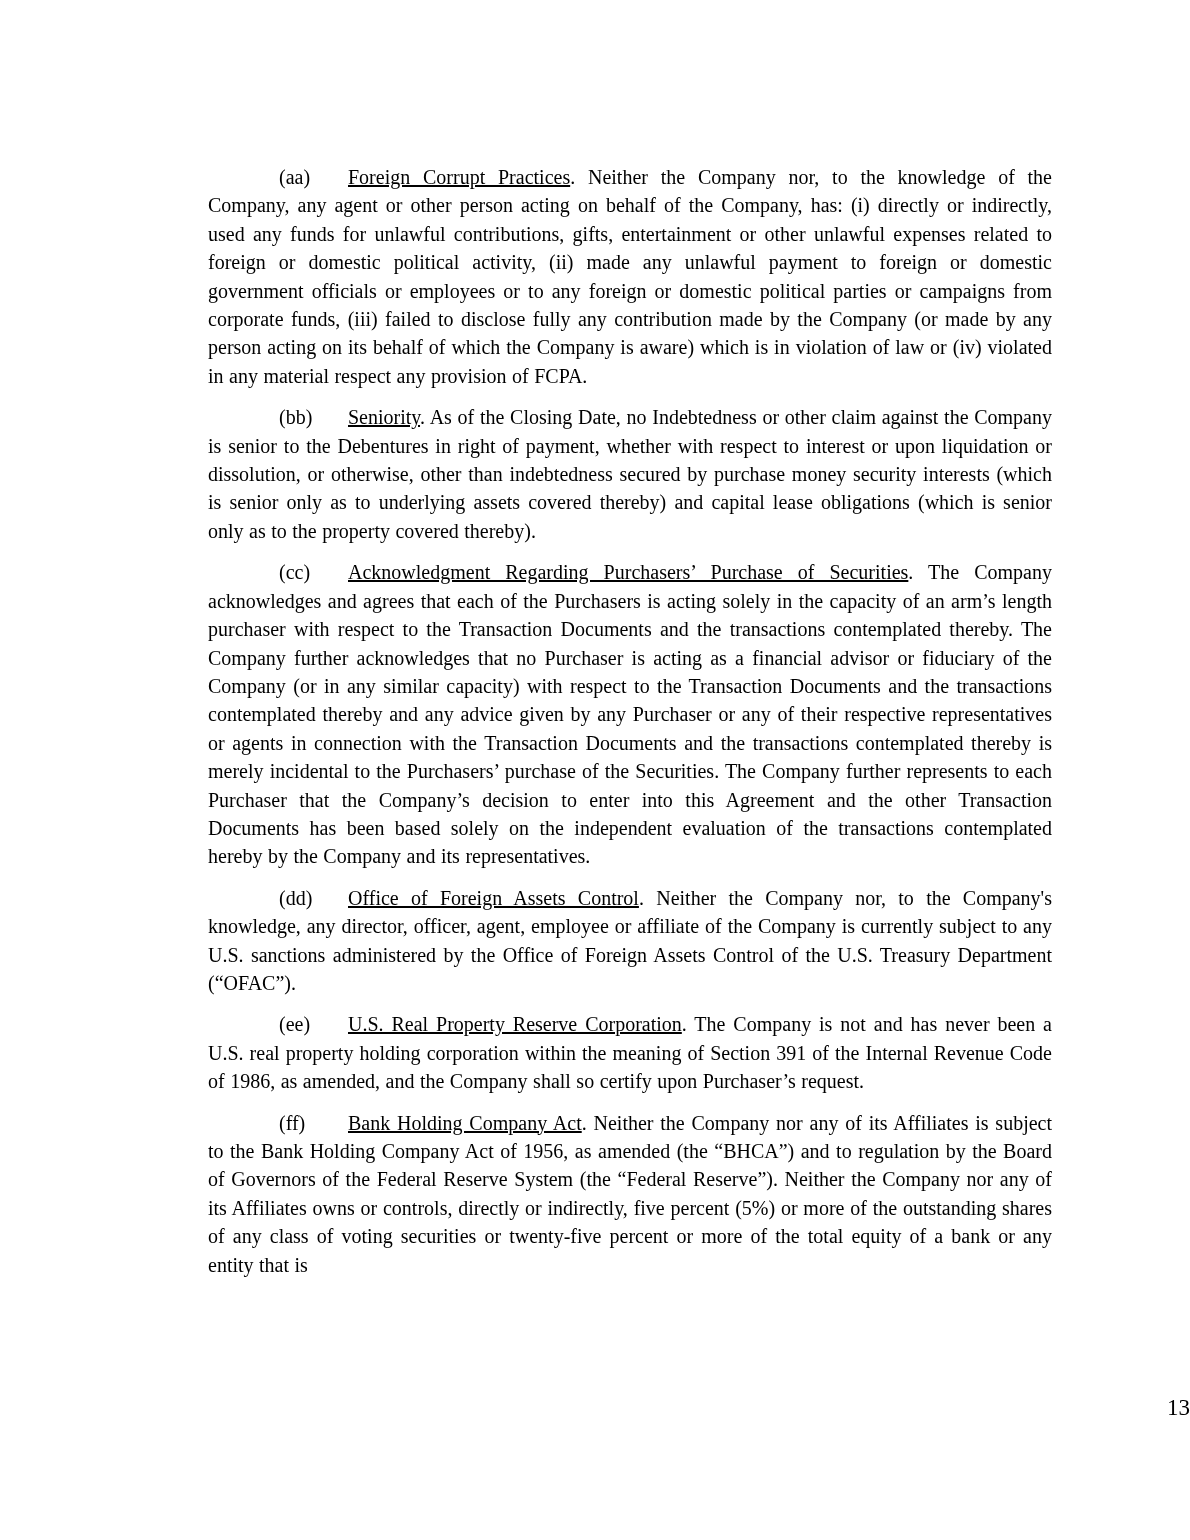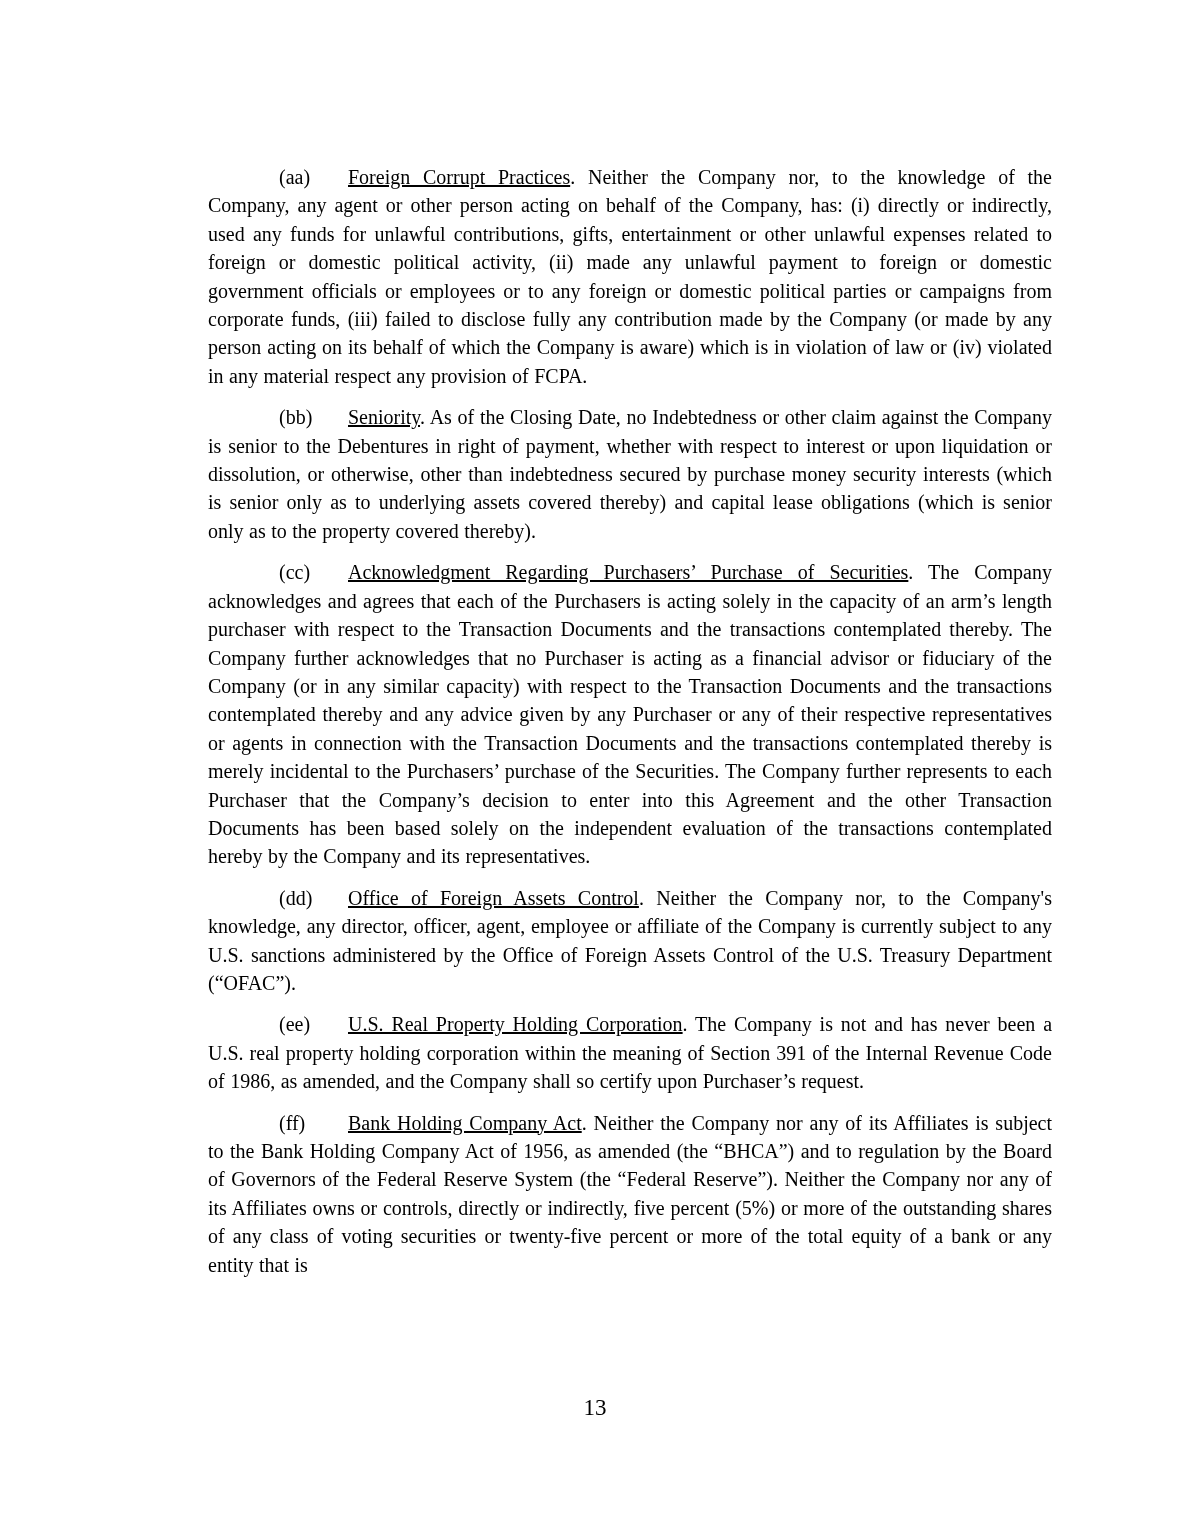--- a/index.html
+++ b/index.html
@@ -38,31 +38,31 @@
   .para-heading {
     text-decoration: underline;
   }
   .seg { text-decoration: none; }
   .seg.underlined { }
   .page-number {
     position: absolute;
     left: 0;
     top: 1394px;
     width: 100%;
-    text-align: center;
+    text-align: right;
     font-size: 23px;
     line-height: 28px;
   }
 </style>
 </head>
 <body>
 
 <div class="page">
   <div class="content">
       <p class="para"><span class="para-label">(aa)</span><span class="para-heading">Foreign Corrupt Practices</span><span class="seg">.  Neither the Company nor, to the knowledge of the Company, any agent or other person acting on behalf of the Company, has: (i) directly or indirectly, used any funds for unlawful contributions, gifts, entertainment or other unlawful expenses related to foreign or domestic political activity, (ii) made any unlawful payment to foreign or domestic government officials or employees or to any foreign or domestic political parties or campaigns from corporate funds, (iii) failed to disclose fully any contribution made by the Company (or made by any person acting on its behalf of which the Company is aware) which is  in violation of law or (iv) violated in any material respect any provision of FCPA.</span></p>
       <p class="para"><span class="para-label">(bb)</span><span class="para-heading">Seniority</span><span class="seg">.  As of the Closing Date, no Indebtedness or other claim against the Company is senior to the Debentures in right of payment, whether with respect to interest or upon liquidation or dissolution, or otherwise, other than indebtedness secured by purchase money security interests (which is senior only as to underlying assets covered thereby) and capital lease obligations (which is senior only as to the property covered thereby).</span></p>
       <p class="para"><span class="para-label">(cc)</span><span class="para-heading">Acknowledgment Regarding Purchasers’ Purchase of Securities</span><span class="seg">.  The Company acknowledges and agrees that each of the Purchasers is acting solely in the capacity of an arm’s length purchaser with respect to the Transaction Documents and the transactions contemplated thereby.  The Company further acknowledges that no Purchaser is acting as a financial advisor or fiduciary of the Company (or in any similar capacity) with respect to the Transaction Documents and the transactions contemplated thereby and any advice given by any Purchaser or any of their respective representatives or agents in connection with the Transaction Documents and the transactions contemplated thereby is merely incidental to the Purchasers’ purchase of the Securities.  The Company further represents to each Purchaser that the Company’s decision to enter into this Agreement and the other Transaction Documents has been based solely on the independent evaluation of the transactions contemplated hereby by the Company and its representatives.</span></p>
       <p class="para"><span class="para-label">(dd)</span><span class="para-heading">Office of Foreign Assets Control</span><span class="seg">.  Neither the Company nor, to the Company's knowledge, any director, officer, agent, employee or affiliate of the Company is currently subject to any U.S. sanctions administered by the Office of Foreign Assets Control of the U.S. Treasury Department (“</span><span class="seg underlined">OFAC</span><span class="seg">”).</span></p>
-      <p class="para"><span class="para-label">(ee)</span><span class="para-heading">U.S. Real Property Holding Corporation</span><span class="seg">.  The Company is not and has never been a U.S. real property holding corporation within the meaning of Section 391 of the Internal Revenue Code of 1986, as amended, and the Company shall so certify upon Purchaser’s request.</span></p>
+      <p class="para"><span class="para-label">(ee)</span><span class="para-heading">U.S. Real Property Reserve Corporation</span><span class="seg">.  The Company is not and has never been a U.S. real property holding corporation within the meaning of Section 391 of the Internal Revenue Code of 1986, as amended, and the Company shall so certify upon Purchaser’s request.</span></p>
       <p class="para"><span class="para-label">(ff)</span><span class="para-heading">Bank Holding Company Act</span><span class="seg">.  Neither the Company nor any of its Affiliates is subject to the Bank Holding Company Act of 1956, as amended (the “</span><span class="seg underlined">BHCA</span><span class="seg">”) and to regulation by the Board of Governors of the Federal Reserve System (the “</span><span class="seg underlined">Federal Reserve</span><span class="seg">”).  Neither the Company nor any of its Affiliates owns or controls, directly or indirectly, five percent (5%) or more of the outstanding shares of any class of voting securities or twenty-five percent or more of the total equity of a bank or any entity that is</span></p>
     </div>
   <div class="page-number">13</div>
 </div>
 
 </body></html>

